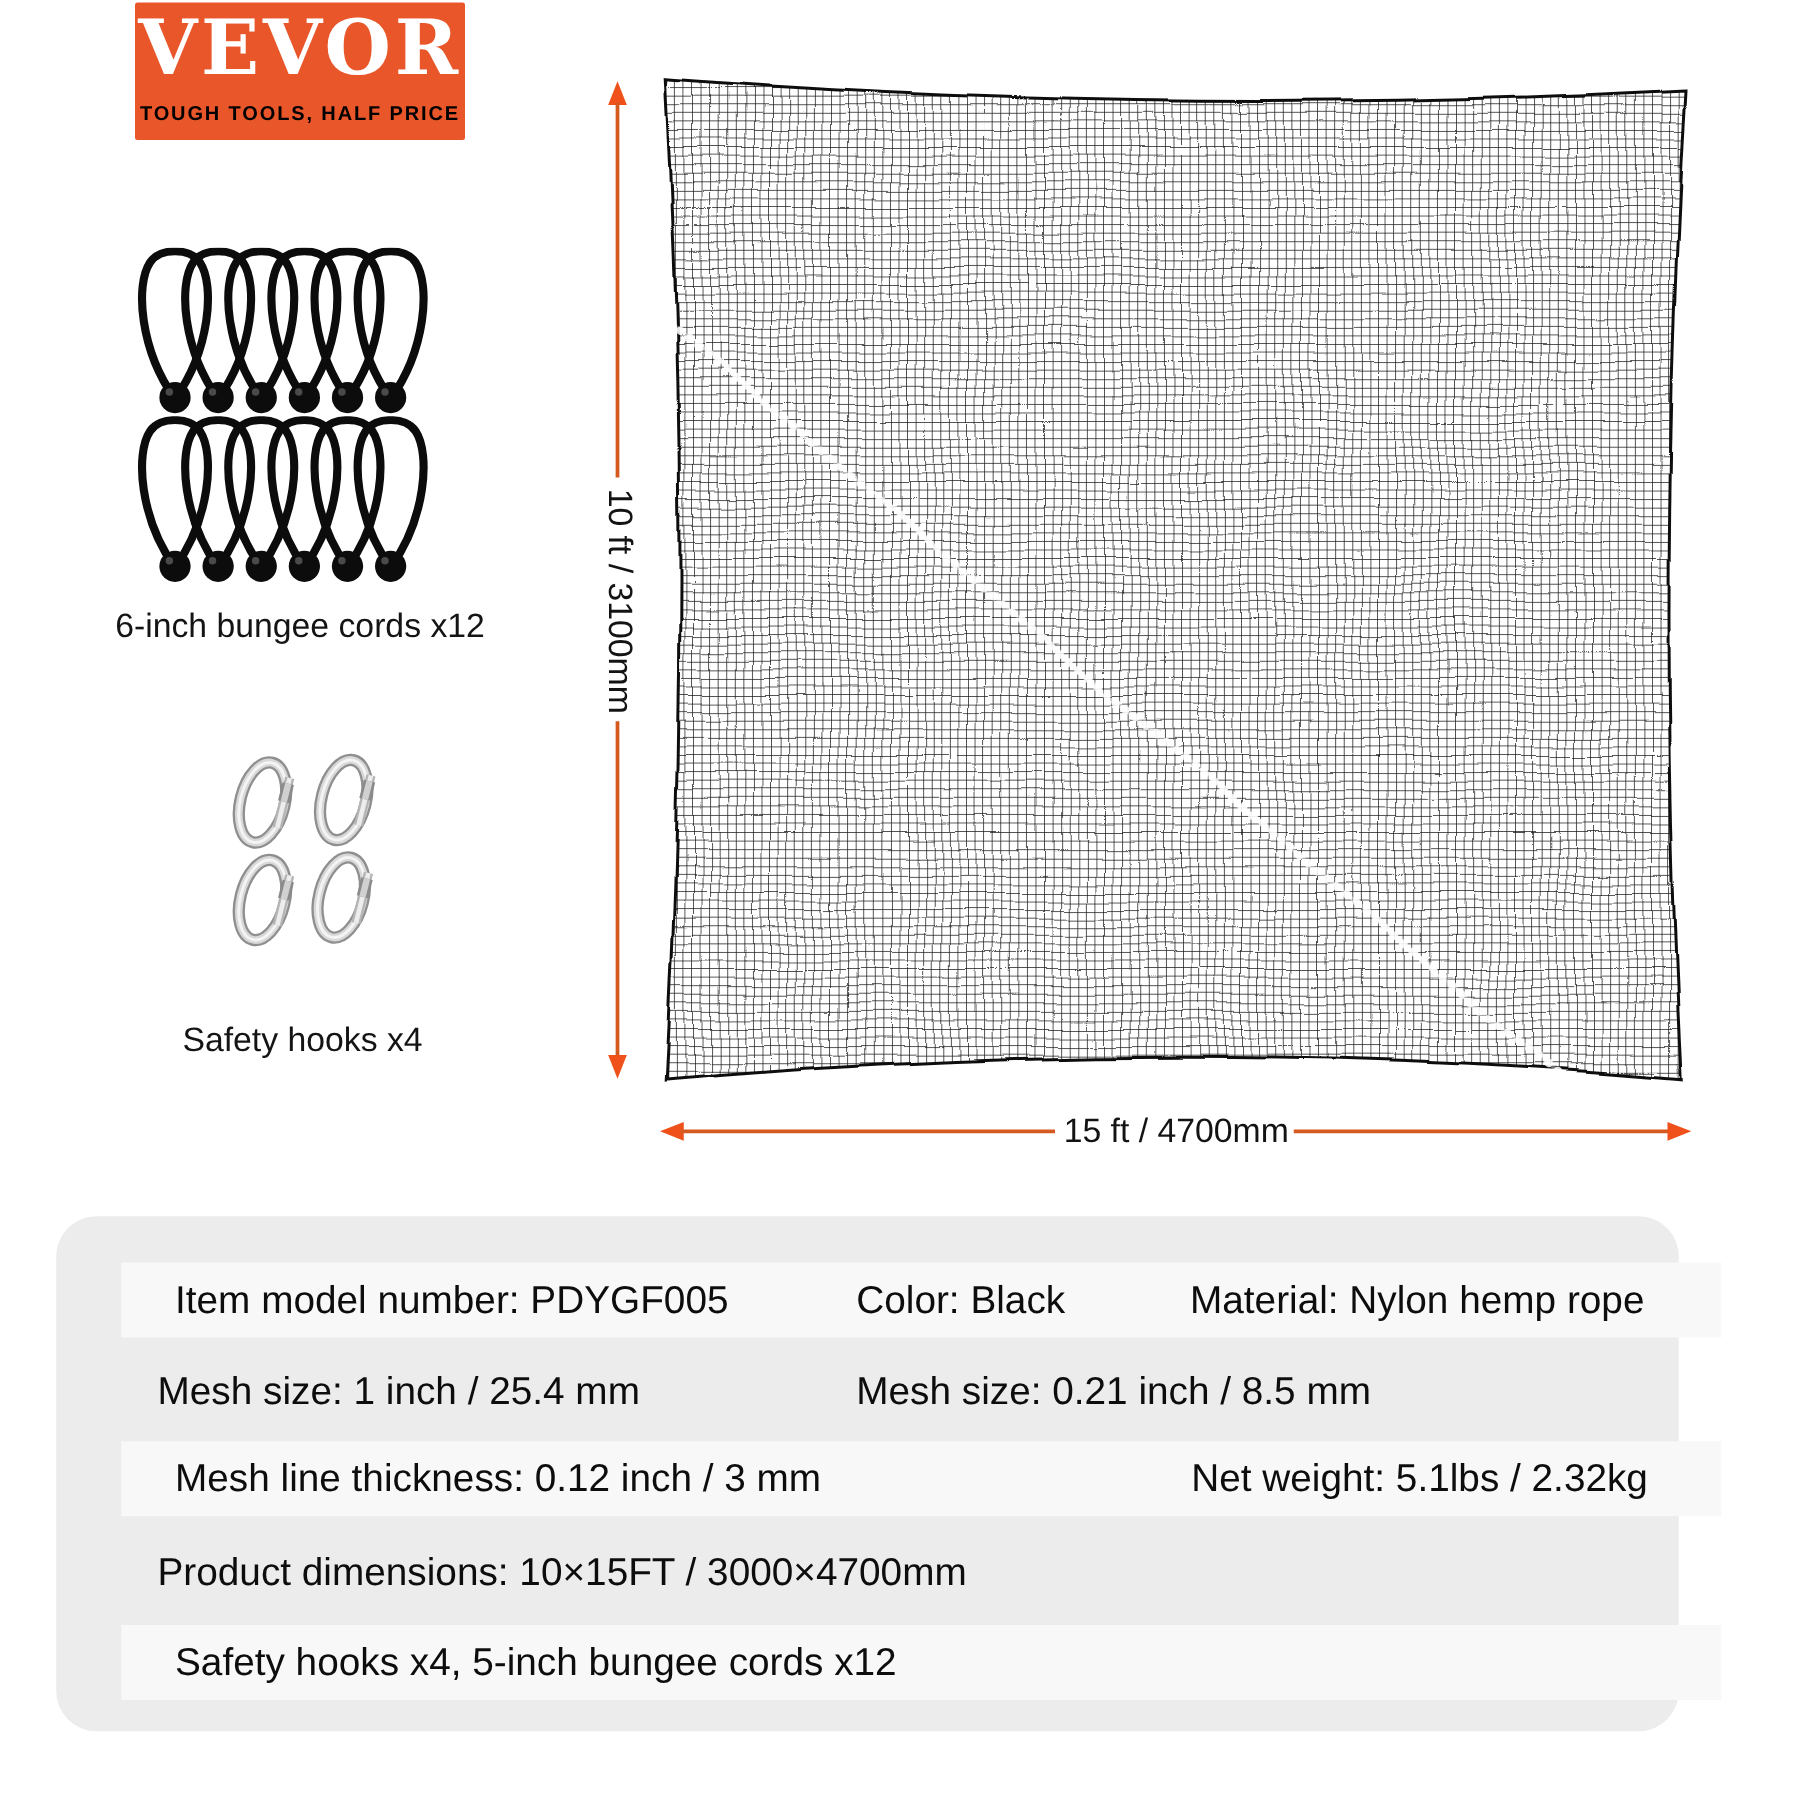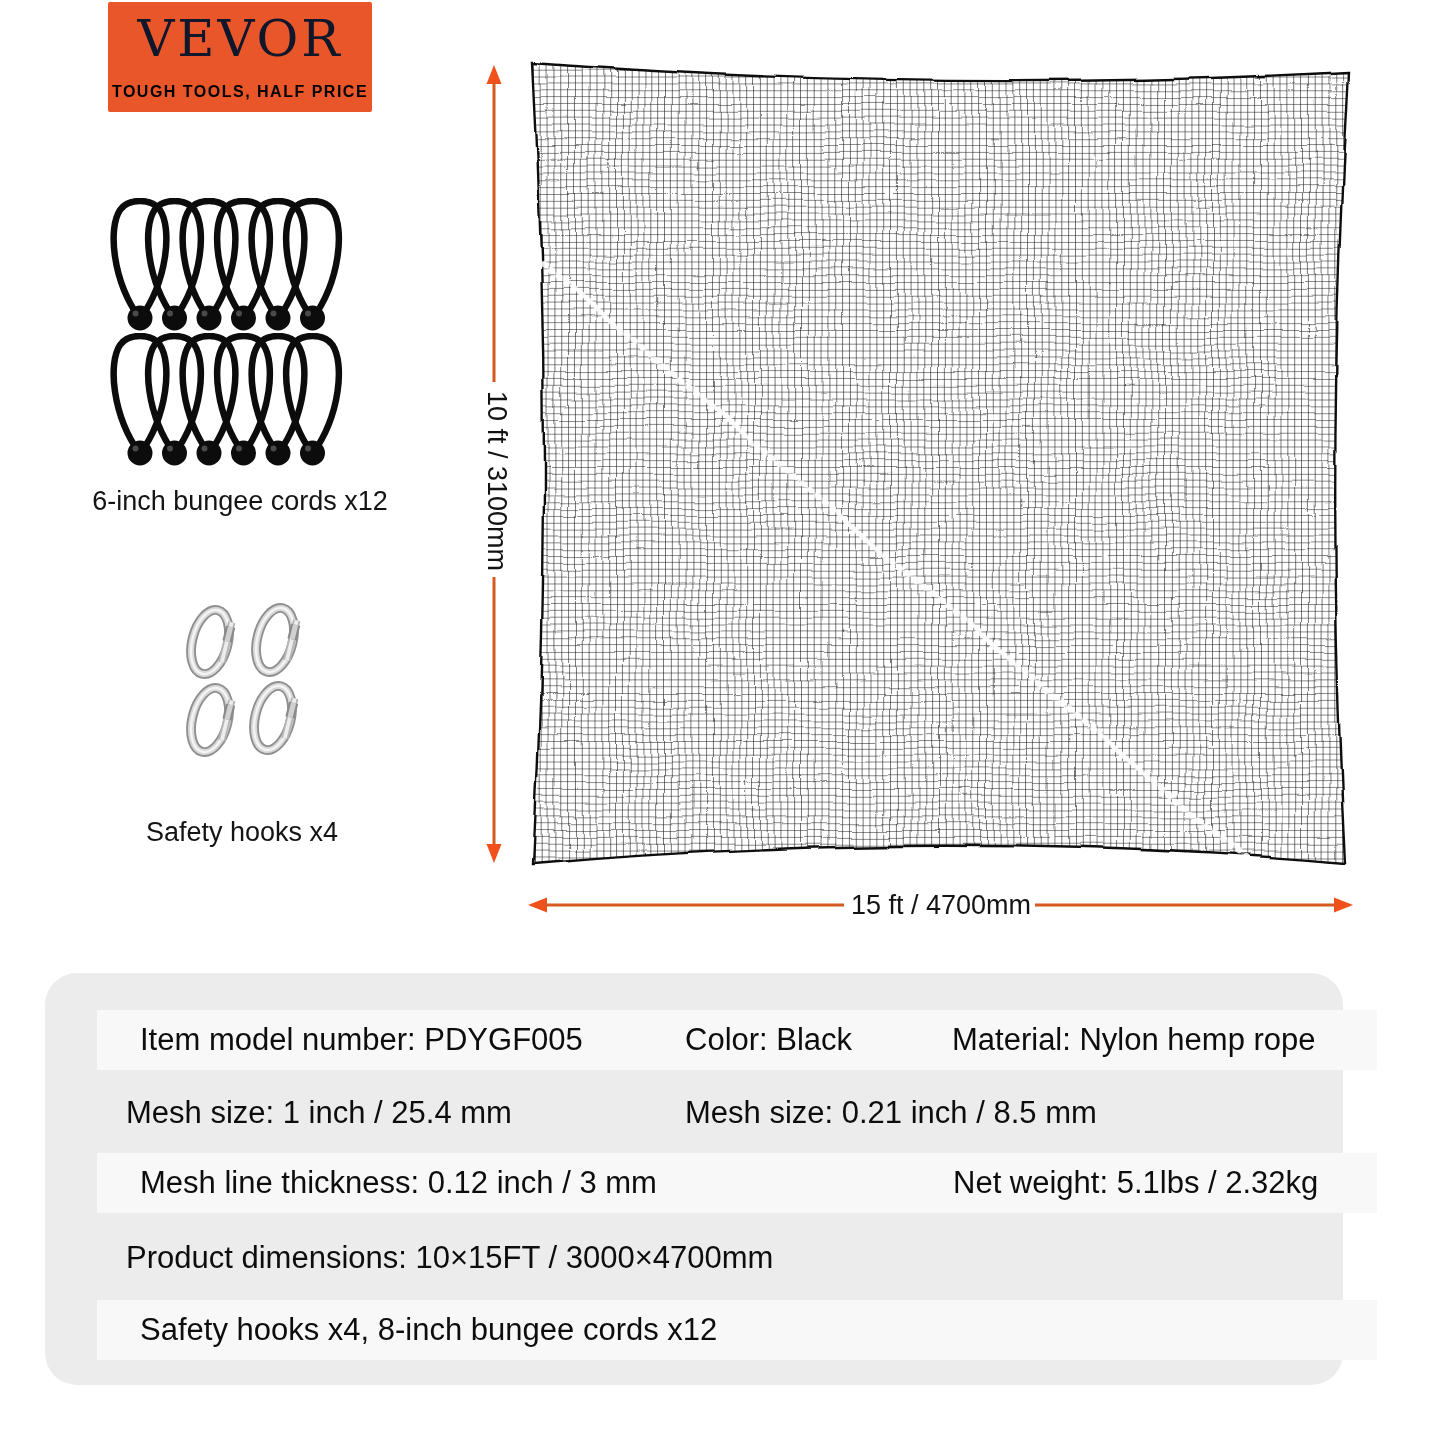--- a/index.html
+++ b/index.html
@@ -1,22 +1,22 @@
 <!DOCTYPE html>
 <html><head>
 <meta charset="utf-8">
 <style>
   html,body{margin:0;padding:0;background:#fff;}
   .canvas{position:relative;width:1445px;height:1445px;background:#ffffff;overflow:hidden;
           font-family:"Liberation Sans",sans-serif;color:#111;}
   
   .logo{position:absolute;left:108px;top:2px;width:264px;height:110px;background:#e9562a;
         border-radius:2px;display:flex;flex-direction:column;align-items:center;justify-content:center;}
-  .logo .brand{font-family:"DejaVu Serif",serif;font-weight:400;font-size:51px;line-height:51px;
-               color:#0f172a;letter-spacing:3px;}
+  .logo .brand{font-family:"DejaVu Serif",serif;font-weight:700;font-size:61px;line-height:51px;
+               color:#ffffff;letter-spacing:3px;}
   .logo .tagline{font-family:"Liberation Sans",sans-serif;font-weight:700;font-size:16px;
                  color:#000000;letter-spacing:1.5px;margin-top:19px;white-space:nowrap;}
   
   .bungees{position:absolute;left:95px;top:198px;}
   .hooks{position:absolute;left:165px;top:588px;}
   .lbl{position:absolute;transform:translate(-50%,-50%);font-size:27px;color:#141414;white-space:nowrap;}
   .bungee-lbl{left:240px;top:501px;text-align:center;}
   .hooks-lbl{left:242px;top:832px;}
   
   .net{position:absolute;left:527px;top:56px;}
@@ -134,17 +134,17 @@
       <span class="cell c2">Mesh size: 0.21 inch / 8.5 mm</span>
     </div>
     <div class="row band r3">
       <span class="cell c1">Mesh line thickness: 0.12 inch / 3 mm</span>
       <span class="cell c2">Net weight: 5.1lbs / 2.32kg</span>
     </div>
     <div class="row r4">
       <span class="cell c1">Product dimensions: 10×15FT / 3000×4700mm</span>
     </div>
     <div class="row band r5">
-      <span class="cell c1">Safety hooks x4, 8-inch bungee cords x12</span>
+      <span class="cell c1">Safety hooks x4, 5-inch bungee cords x12</span>
     </div>
   </div>
 
 </div>
 
 </body></html>

